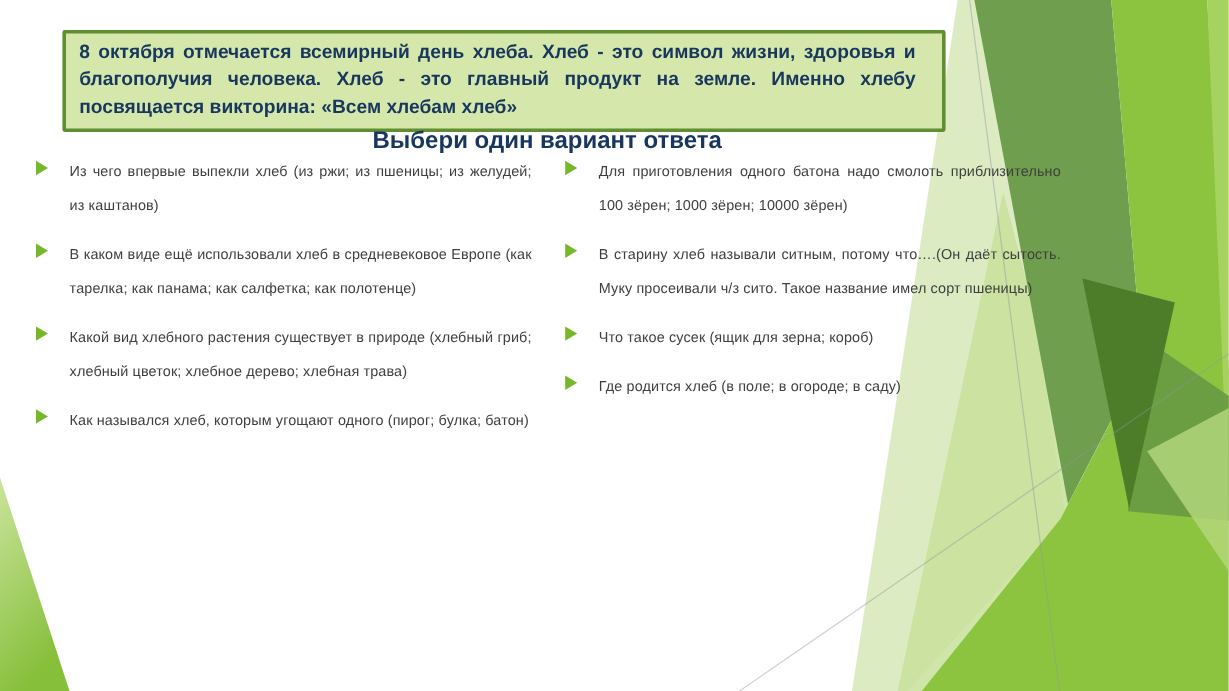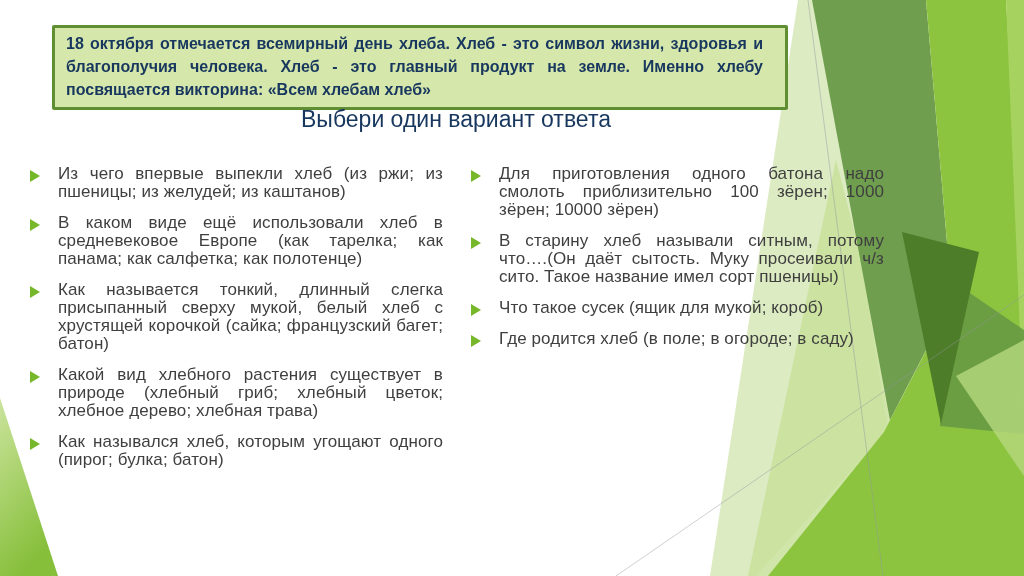--- a/index.html
+++ b/index.html
@@ -25,36 +25,36 @@
     font-size:16px;line-height:23px;font-weight:bold;
     color:var(--navy);
     text-align:justify;
   }
 
   .content{
     position:absolute;left:28px;top:106px;width:856px;z-index:2;
   }
   .page-title{
     text-align:center;
-    font-size:23px;font-weight:normal;color:var(--navy);
-    margin:0 0 32px 0;
+    font-size:20px;font-weight:bold;color:var(--navy);
+    margin:0 0 0 0;
   }
   .columns{display:flex;gap:26px;align-items:flex-start;}
   .col{width:415px;}
   .q-item{display:flex;margin-bottom:13px;}
   .bullet{
     flex:0 0 auto;
     width:0;height:0;margin:5px 0 0 2px;
     border-left:10px solid var(--bullet-green);
     border-top:6px solid transparent;
     border-bottom:6px solid transparent;
   }
   .q-text{
     margin-left:18px;
-    font-size:17px;line-height:18px;letter-spacing:.1px;
+    font-size:12px;line-height:28px;letter-spacing:.1px;
     color:var(--body-text);
     text-align:justify;
     width:100%;
   }
 </style>
 </head>
 <body>
 
 <div class="slide">
 
@@ -74,42 +74,38 @@
       <polygon points="948,278 1024,330 1024,434 940,426" style="fill:var(--mid-green);opacity:.9"></polygon>
       <polygon points="902,232 979,252 941,424" style="fill:var(--dark-green)"></polygon>
       <polygon points="1024,340 1024,476 956,376" style="fill:var(--overlay-light);opacity:.8"></polygon>
     </g>
     <polygon points="0,398 58,576 0,576" fill="url(#wedgeGrad)"></polygon>
     <line x1="808" y1="0" x2="883" y2="576" style="stroke:var(--crease);stroke-width:1;stroke-opacity:.45"></line>
     <line x1="616" y1="576" x2="1024" y2="295" style="stroke:var(--crease);stroke-width:1;stroke-opacity:.45"></line>
   </svg>
 
   <div class="intro-box">
-    <p>18 октября отмечается всемирный день хлеба. Хлеб - это символ жизни, здоровья и благополучия человека. Хлеб - это главный продукт на земле. Именно хлебу посвящается викторина: «Всем хлебам хлеб»</p>
+    <p>8 октября отмечается всемирный день хлеба. Хлеб - это символ жизни, здоровья и благополучия человека. Хлеб - это главный продукт на земле. Именно хлебу посвящается викторина: «Всем хлебам хлеб»</p>
   </div>
 
   <div class="content">
     <h2 class="page-title">Выбери один вариант ответа</h2>
     <div class="columns">
       <div class="col">
 
           <div class="q-item">
             <span class="bullet"></span>
             <div class="q-text">Из чего впервые выпекли хлеб (из ржи; из пшеницы; из желудей; из каштанов)</div>
           </div>
 
           <div class="q-item">
             <span class="bullet"></span>
             <div class="q-text">В каком виде ещё использовали хлеб в средневековое Европе (как тарелка; как панама; как салфетка; как полотенце)</div>
           </div>
 
-          <div class="q-item">
-            <span class="bullet"></span>
-            <div class="q-text">Как называется тонкий, длинный слегка присыпанный сверху мукой, белый хлеб с хрустящей корочкой (сайка; французский багет; батон)</div>
-          </div>
 
           <div class="q-item">
             <span class="bullet"></span>
             <div class="q-text">Какой вид хлебного растения существует в природе (хлебный гриб; хлебный цветок; хлебное дерево; хлебная трава)</div>
           </div>
 
           <div class="q-item">
             <span class="bullet"></span>
             <div class="q-text">Как назывался хлеб, которым угощают одного (пирог; булка; батон)</div>
           </div>
@@ -122,21 +118,21 @@
             <div class="q-text">Для приготовления одного батона надо смолоть приблизительно 100 зёрен; 1000 зёрен; 10000 зёрен)</div>
           </div>
 
           <div class="q-item">
             <span class="bullet"></span>
             <div class="q-text">В старину хлеб называли ситным, потому что….(Он даёт сытость. Муку просеивали ч/з сито. Такое название имел сорт пшеницы)</div>
           </div>
 
           <div class="q-item">
             <span class="bullet"></span>
-            <div class="q-text">Что такое сусек (ящик для мукой; короб)</div>
+            <div class="q-text">Что такое сусек (ящик для зерна; короб)</div>
           </div>
 
           <div class="q-item">
             <span class="bullet"></span>
             <div class="q-text">Где родится хлеб (в поле; в огороде; в саду)</div>
           </div>
 
         </div>
     </div>
   </div>

